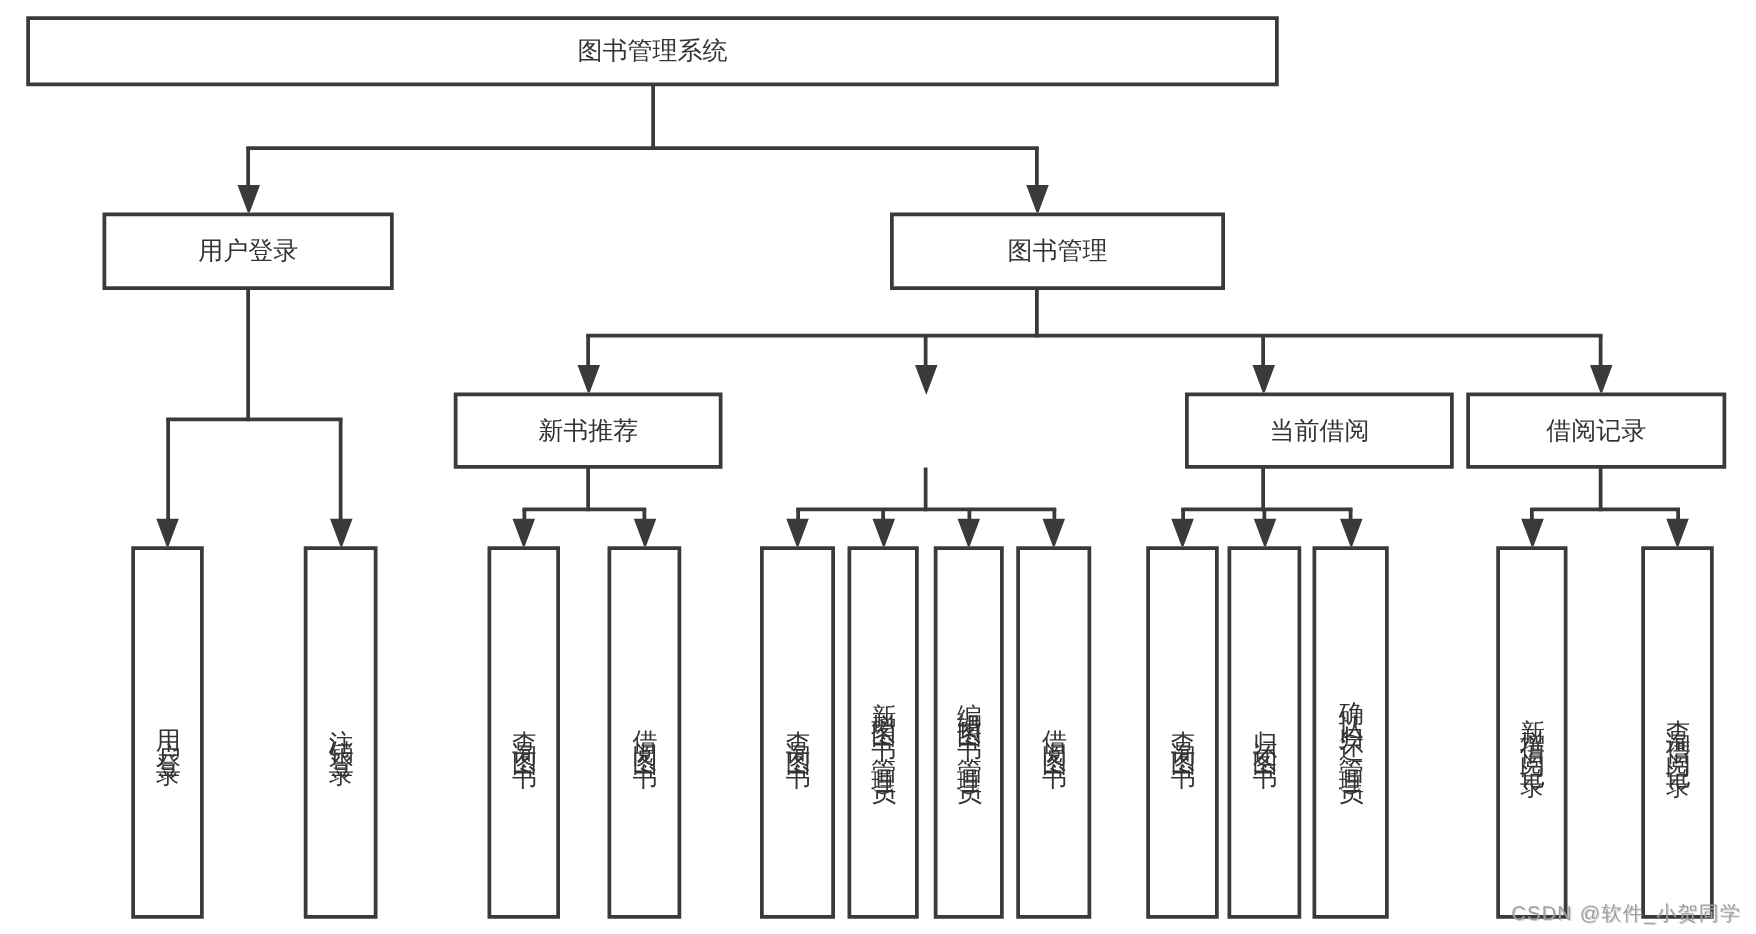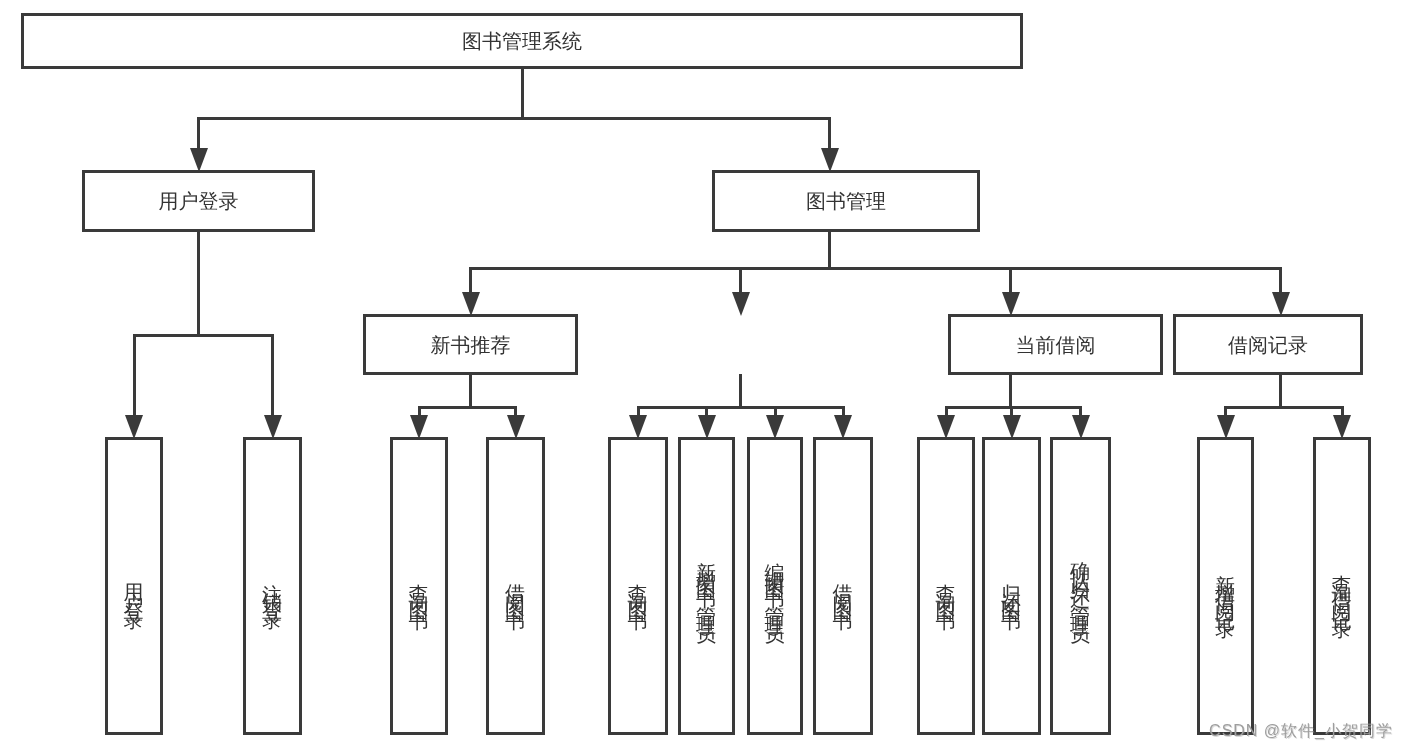--- a/index.html
+++ b/index.html
@@ -119,21 +119,21 @@
     <div class="arrow" style="left: 937px; top: 415px;"></div>
     <div class="node vbox" style="left: 917px; top: 437px; width: 58px; height: 298px;">查询图书</div>
     <div class="cline" style="left: 1010px; top: 407px; width: 3px; height: 14px;"></div>
     <div class="arrow" style="left: 1002.5px; top: 415px;"></div>
     <div class="node vbox" style="left: 982px; top: 437px; width: 59px; height: 298px;">归还图书</div>
     <div class="cline" style="left: 1079px; top: 407px; width: 3px; height: 14px;"></div>
     <div class="arrow" style="left: 1071.5px; top: 415px;"></div>
     <div class="node vbox" style="left: 1050px; top: 437px; width: 61px; height: 298px;">确认归还（管理员）</div>
     <div class="cline" style="left: 1279px; top: 268px; width: 3px; height: 30px;"></div>
     <div class="arrow" style="left: 1271.5px; top: 292px;"></div>
-    <div class="node hbox" style="left: 1173px; top: 314px; width: 190px; height: 61px;">借阅记录</div>
+    <div class="node hbox" style="left: 1173px; top: 314px; width: 208px; height: 61px;">借阅记录</div>
     <div class="cline" style="left: 1279px; top: 374px; width: 3px; height: 34.5px;"></div>
     <div class="cline" style="left: 1224px; top: 405.5px; width: 119.5px; height: 3px;"></div>
     <div class="cline" style="left: 1224px; top: 407px; width: 3px; height: 14px;"></div>
     <div class="arrow" style="left: 1216.5px; top: 415px;"></div>
     <div class="node vbox" style="left: 1197px; top: 437px; width: 57px; height: 298px;">新增借阅记录</div>
     <div class="cline" style="left: 1340.5px; top: 407px; width: 3px; height: 14px;"></div>
     <div class="arrow" style="left: 1333px; top: 415px;"></div>
     <div class="node vbox" style="left: 1313px; top: 437px; width: 58px; height: 298px;">查询借阅记录</div>
   </div>
 

